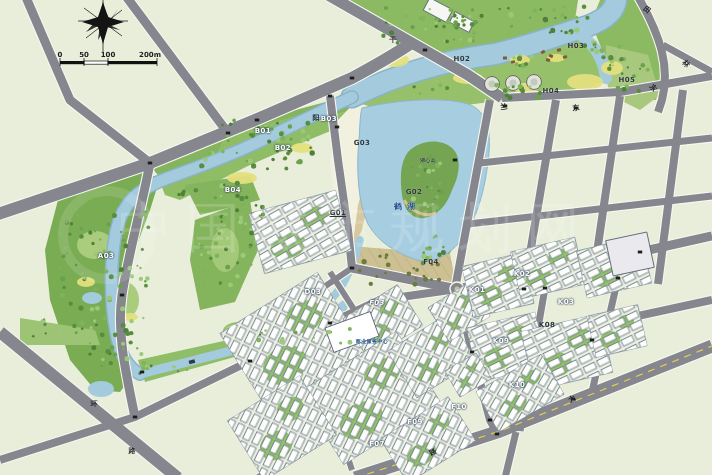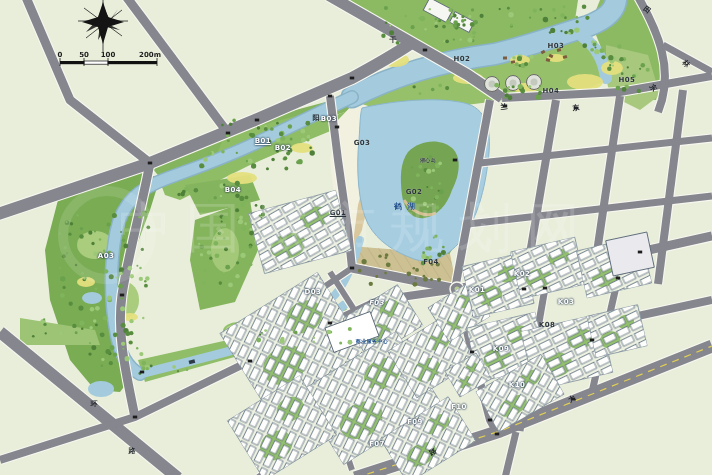--- a/index.html
+++ b/index.html
@@ -749,43 +749,43 @@
 
   <g>
     <rect x="60" y="61" width="24" height="3.2" fill="#111"></rect>
     <rect x="84" y="61" width="24" height="3.2" fill="#fff" stroke="#111" stroke-width="0.7"></rect>
     <rect x="108" y="61" width="49" height="3.2" fill="#111"></rect>
     <path d="M60,58 V66 M84,58 V66 M108,58 V66 M157,58 V66" stroke="#111" stroke-width="0.8"></path>
   </g>
 </svg>
 
 <div id="labels">
-      <span class="lbl" style="left: 263px; top: 141px; text-decoration: underline;">B01</span>
+      <span class="lbl" style="left: 263px; top: 131px;">B01</span>
       <span class="lbl" style="left: 283px; top: 148px;">B02</span>
       <span class="lbl" style="left: 329px; top: 119px;">B03</span>
       <span class="lbl" style="left: 229px; top: 190px; padding-left: 8px;">B04</span>
       <span class="lbl" style="left: 106px; top: 256px;">A03</span>
       <span class="lbl dark" style="left: 338px; top: 213px; text-decoration: underline;">G01</span>
       <span class="lbl dark" style="left: 414px; top: 192px;">G02</span>
       <span class="lbl dark" style="left: 362px; top: 143px;">G03</span>
       <span class="lbl dark" style="left: 462px; top: 59px;">H02</span>
-      <span class="lbl dark" style="left: 556px; top: 46px;">H03</span>
+      <span class="lbl dark" style="left: 576px; top: 46px;">H03</span>
       <span class="lbl dark" style="left: 551px; top: 91px;">H04</span>
       <span class="lbl dark" style="left: 627px; top: 80px;">H05</span>
       <span class="lbl" style="left: 313px; top: 292px;">D03</span>
       <span class="lbl" style="left: 377px; top: 303px; font-style: italic;">F03</span>
       <span class="lbl dark" style="left: 431px; top: 262px;">F04</span>
       <span class="lbl" style="left: 349px; top: 444px; margin-left: 28px;">F07</span>
       <span class="lbl" style="left: 415px; top: 422px;">F09</span>
       <span class="lbl" style="left: 459px; top: 407px;">F10</span>
       <span class="lbl" style="left: 477px; top: 290px;">K01</span>
       <span class="lbl" style="left: 522px; top: 274px;">K02</span>
       <span class="lbl" style="left: 566px; top: 275px; margin-top: 27px;">K03</span>
       <span class="lbl dark" style="left: 547px; top: 325px;">K08</span>
-      <span class="lbl" style="left: 501px; top: 349px;">K09</span>
+      <span class="lbl" style="left: 501px; top: 341px;">K09</span>
       <span class="lbl" style="left: 517px; top: 385px;">K10</span>
       <span class="lbl roadchar" style="left: 393px; top: 40px;">干</span>
       <span class="lbl roadchar" style="left: 316px; top: 118px;">阳</span>
       <span class="lbl roadchar" style="left: 647px; top: 10px; transform: translate(-50%, -50%) rotate(40deg);">田</span>
       <span class="lbl roadchar" style="left: 686px; top: 64px; transform: translate(-50%, -50%) rotate(50deg);">林</span>
       <span class="lbl roadchar" style="left: 653px; top: 88px; transform: translate(-50%, -50%) rotate(50deg);">东</span>
       <span class="lbl roadchar" style="left: 504px; top: 107px; transform: translate(-50%, -50%) rotate(-8deg);">兰</span>
       <span class="lbl roadchar" style="left: 576px; top: 108px; transform: translate(-50%, -50%) rotate(-8deg);">东</span>
       <span class="lbl roadchar" style="left: 94px; top: 404px;">环</span>
       <span class="lbl roadchar" style="left: 132px; top: 451px;">路</span>

